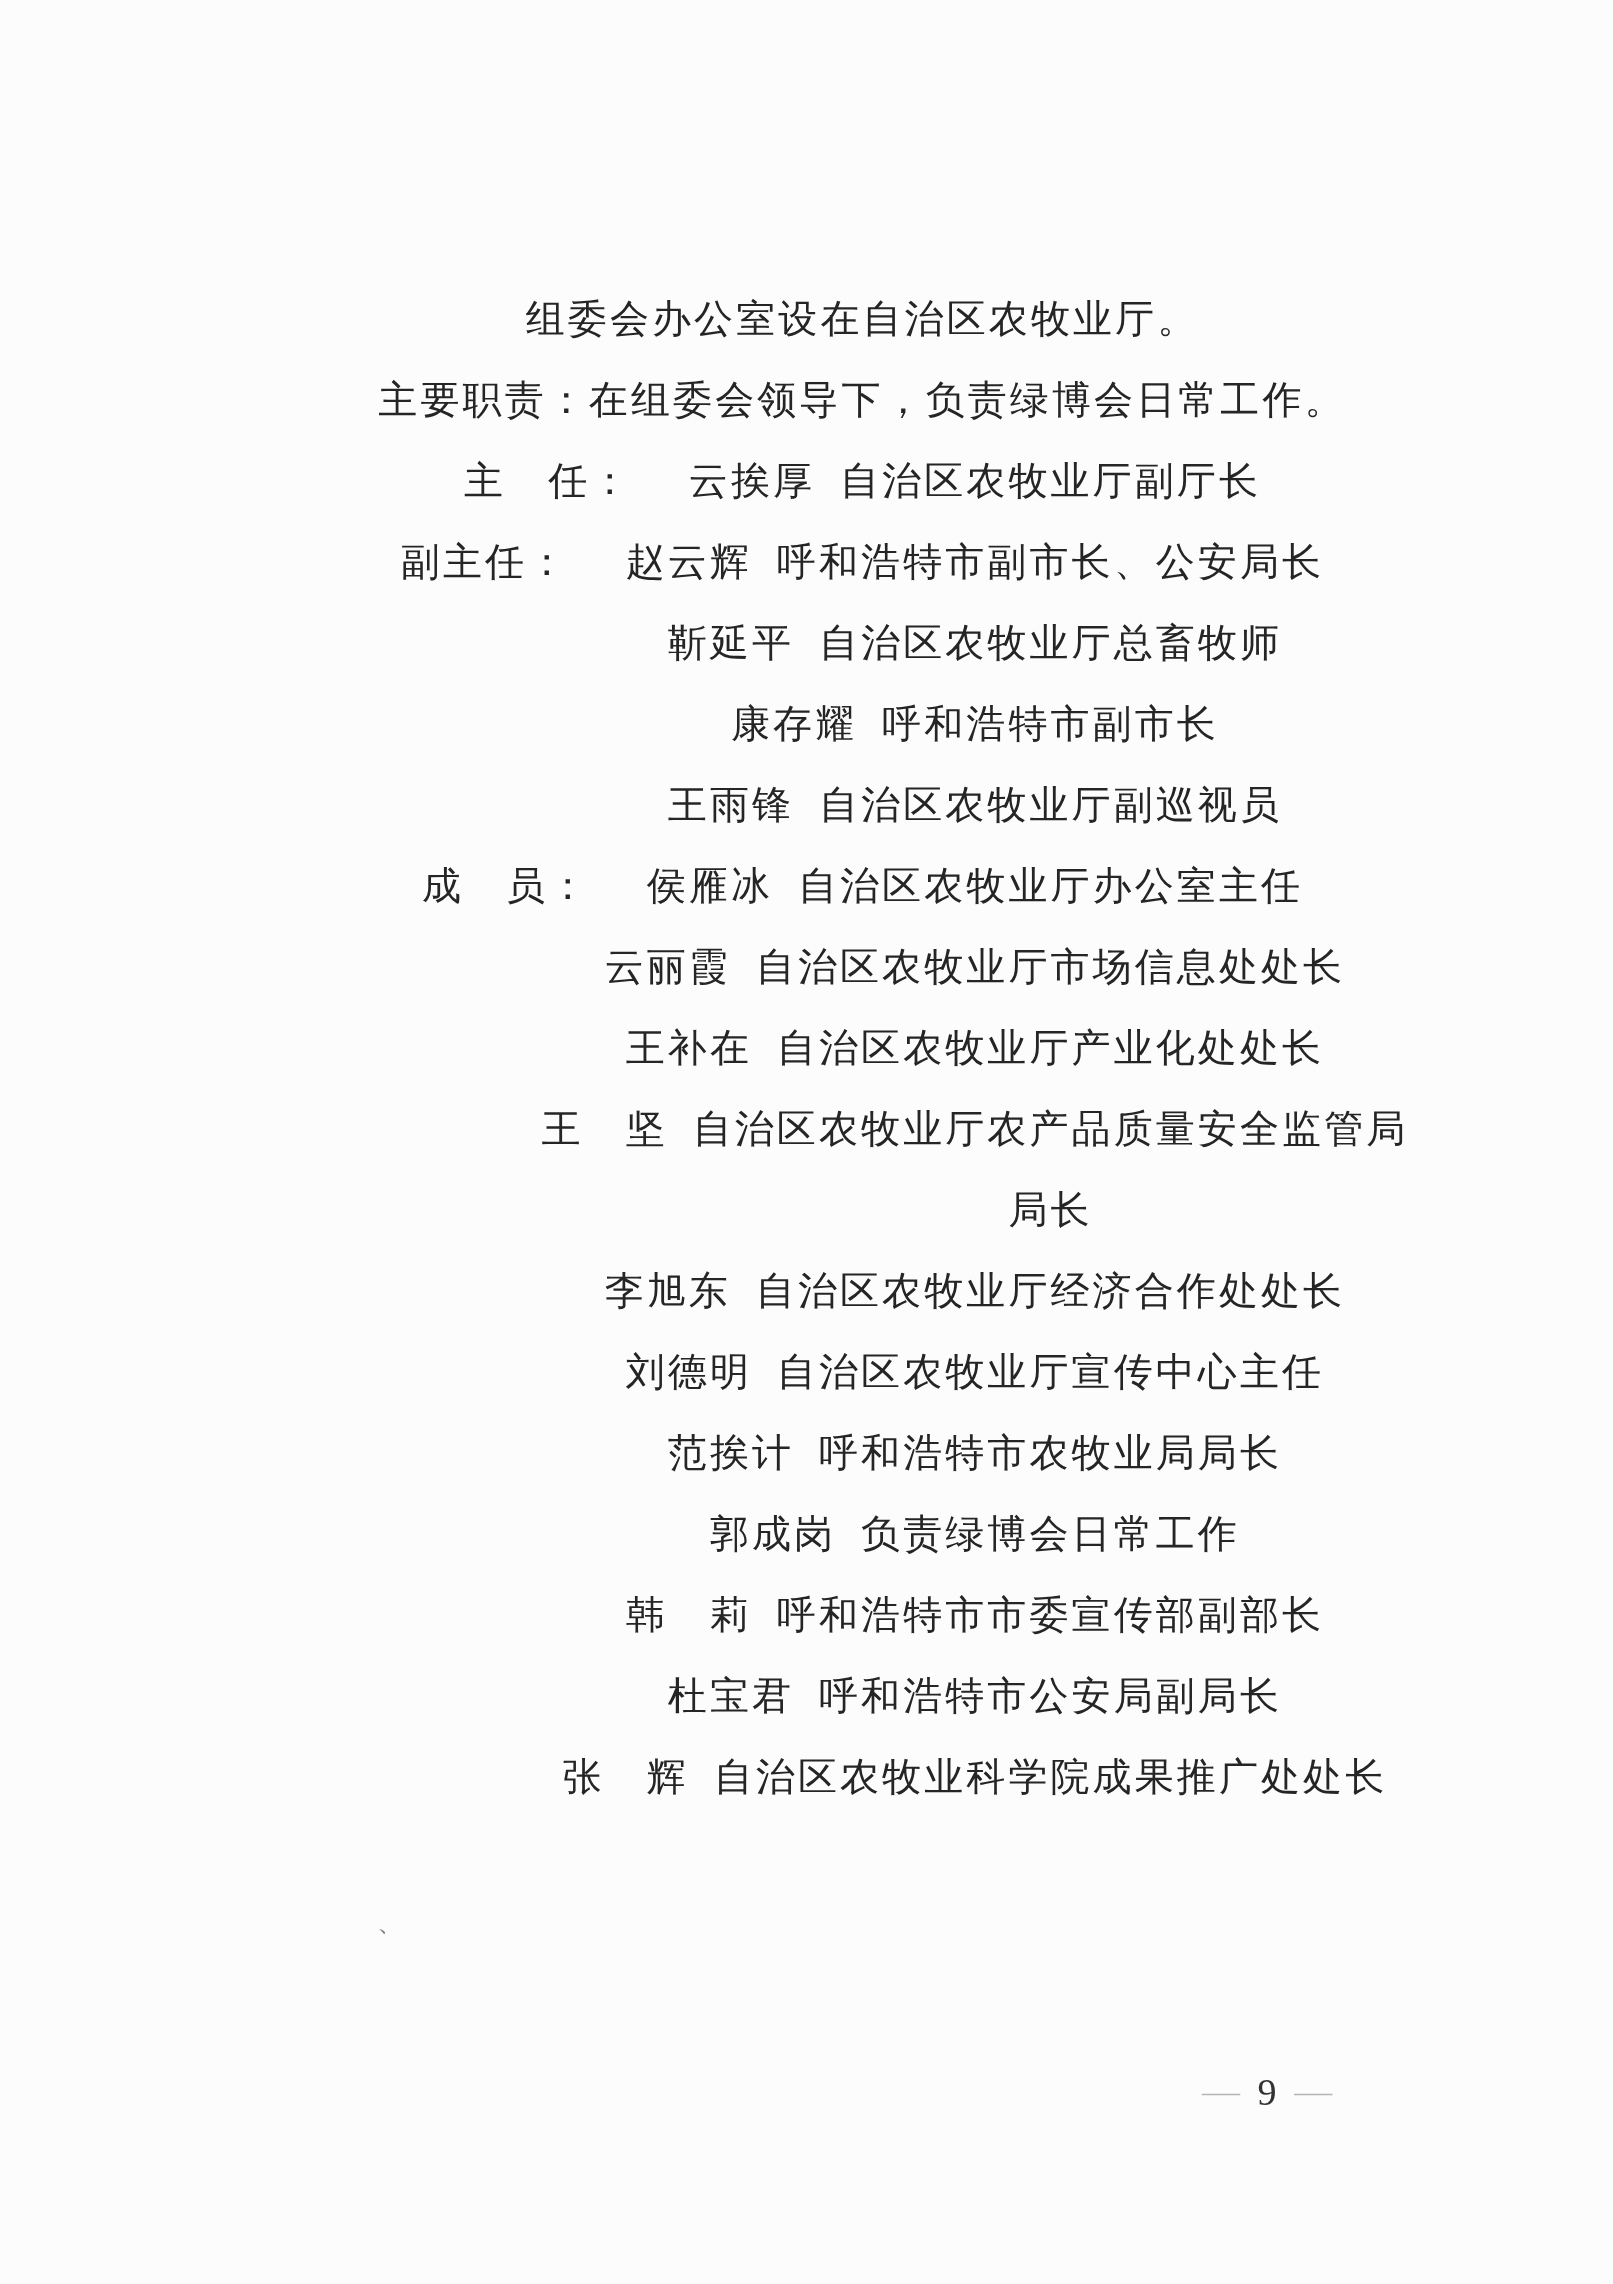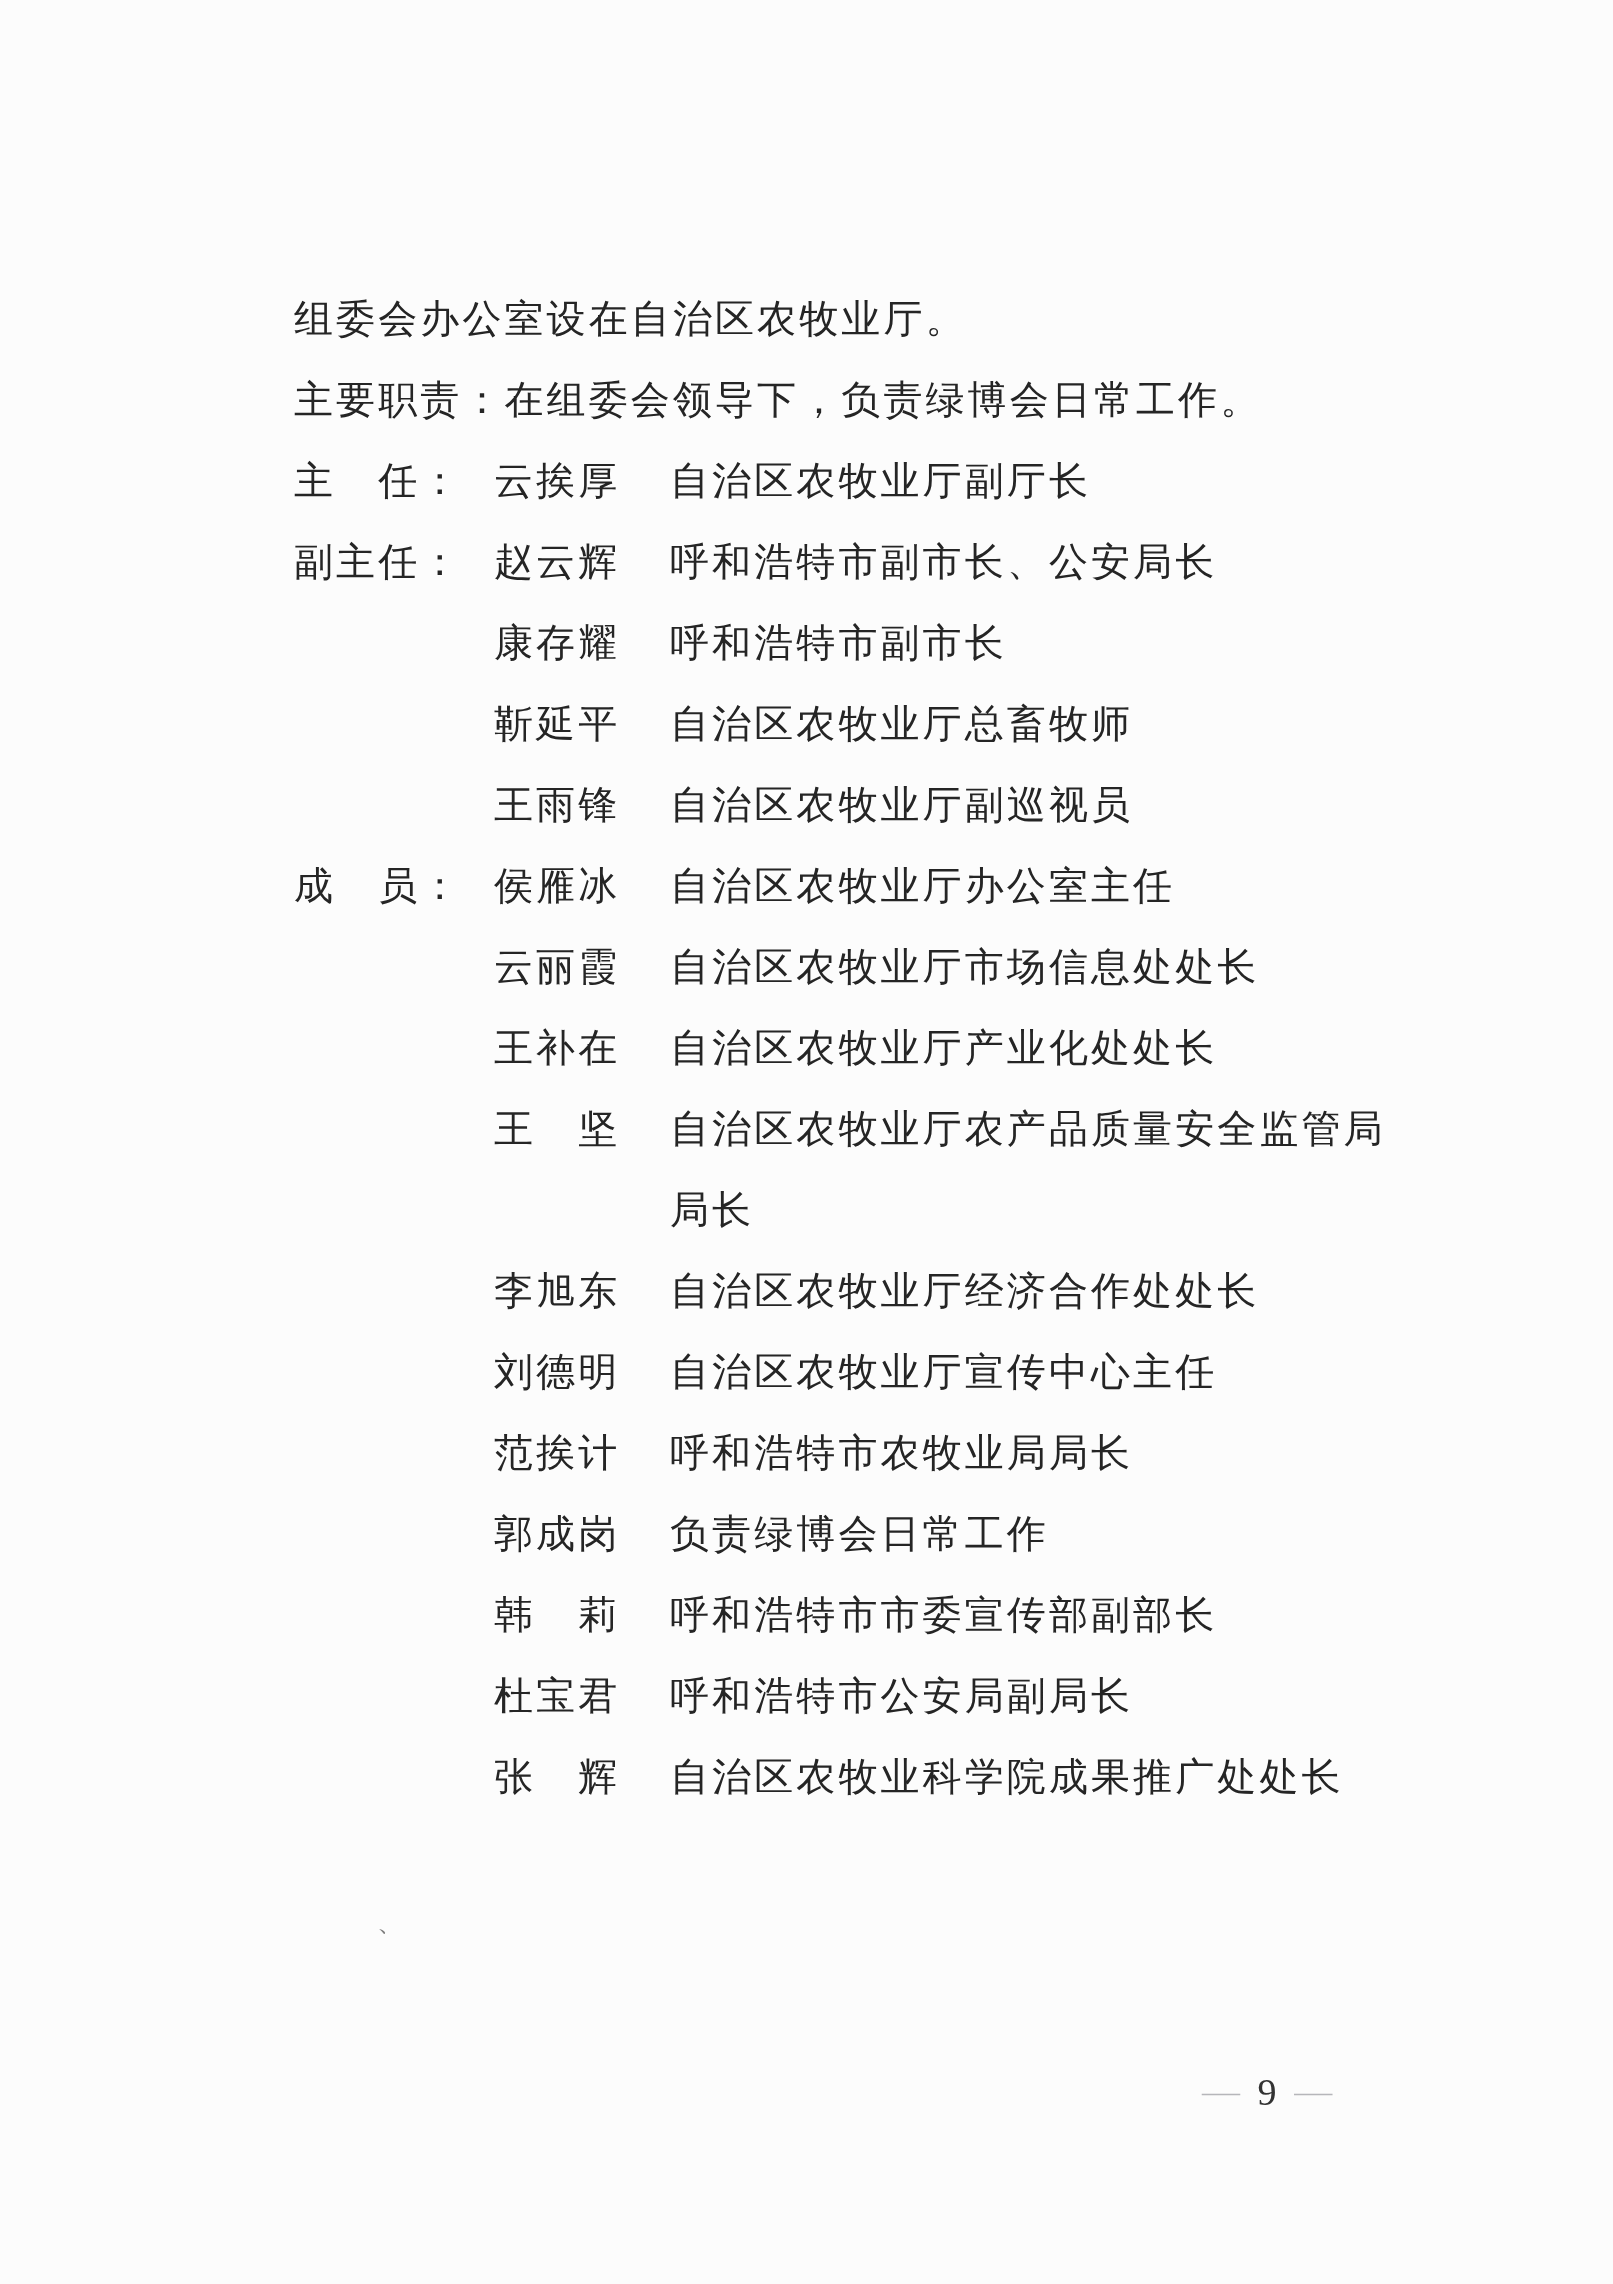--- a/index.html
+++ b/index.html
@@ -6,20 +6,21 @@
   html, body { margin: 0; padding: 0; background: #f6f6f6; }
   .page {
     position: relative;
     width: 1613px;
     height: 2285px;
     margin: 0 auto;
     background: #fcfcfc;
     font-family: "Liberation Serif", serif;
     color: #252525;
     overflow: hidden;
+    text-align: center;
   }
   .doc {
     position: absolute;
     left: 294px;
     top: 278px;
     width: 1137px;
   }
   .line {
     height: 81px;
     line-height: 81px;
@@ -56,22 +57,22 @@
 </head>
 <body>
 
 <div class="page">
 
   <div class="doc">
       <div class="line"><span>组委会办公室设在自治区农牧业厅。</span></div>
       <div class="line"><span>主要职责：在组委会领导下，负责绿博会日常工作。</span></div>
       <div class="line"><span class="col-label">主　任：</span><span class="col-name">云挨厚</span><span class="col-title">自治区农牧业厅副厅长</span></div>
       <div class="line"><span class="col-label">副主任：</span><span class="col-name">赵云辉</span><span class="col-title">呼和浩特市副市长、公安局长</span></div>
+      <div class="line"><span class="col-label"></span><span class="col-name">靳延平</span><span class="col-title">自治区农牧业厅总畜牧师</span></div>
       <div class="line"><span class="col-label"></span><span class="col-name">康存耀</span><span class="col-title">呼和浩特市副市长</span></div>
-      <div class="line"><span class="col-label"></span><span class="col-name">靳延平</span><span class="col-title">自治区农牧业厅总畜牧师</span></div>
       <div class="line"><span class="col-label"></span><span class="col-name">王雨锋</span><span class="col-title">自治区农牧业厅副巡视员</span></div>
       <div class="line"><span class="col-label">成　员：</span><span class="col-name">侯雁冰</span><span class="col-title">自治区农牧业厅办公室主任</span></div>
       <div class="line"><span class="col-label"></span><span class="col-name">云丽霞</span><span class="col-title">自治区农牧业厅市场信息处处长</span></div>
       <div class="line"><span class="col-label"></span><span class="col-name">王补在</span><span class="col-title">自治区农牧业厅产业化处处长</span></div>
       <div class="line"><span class="col-label"></span><span class="col-name">王　坚</span><span class="col-title">自治区农牧业厅农产品质量安全监管局</span></div>
       <div class="line"><span class="col-label"></span><span class="col-name"></span><span class="col-title">局长</span></div>
       <div class="line"><span class="col-label"></span><span class="col-name">李旭东</span><span class="col-title">自治区农牧业厅经济合作处处长</span></div>
       <div class="line"><span class="col-label"></span><span class="col-name">刘德明</span><span class="col-title">自治区农牧业厅宣传中心主任</span></div>
       <div class="line"><span class="col-label"></span><span class="col-name">范挨计</span><span class="col-title">呼和浩特市农牧业局局长</span></div>
       <div class="line"><span class="col-label"></span><span class="col-name">郭成岗</span><span class="col-title">负责绿博会日常工作</span></div>

